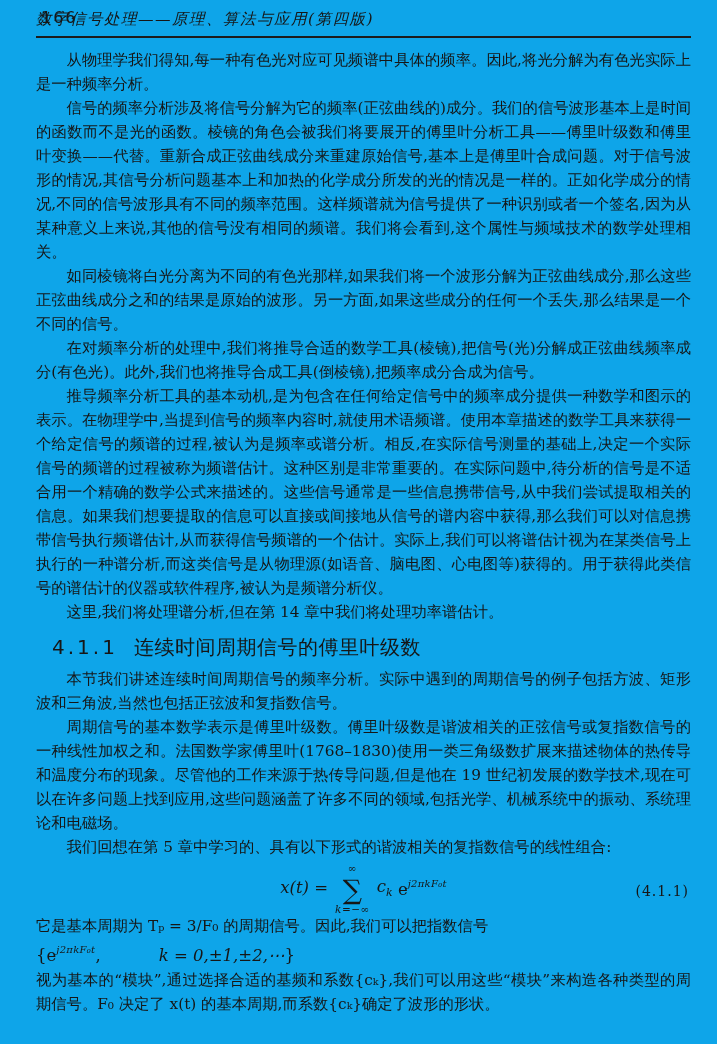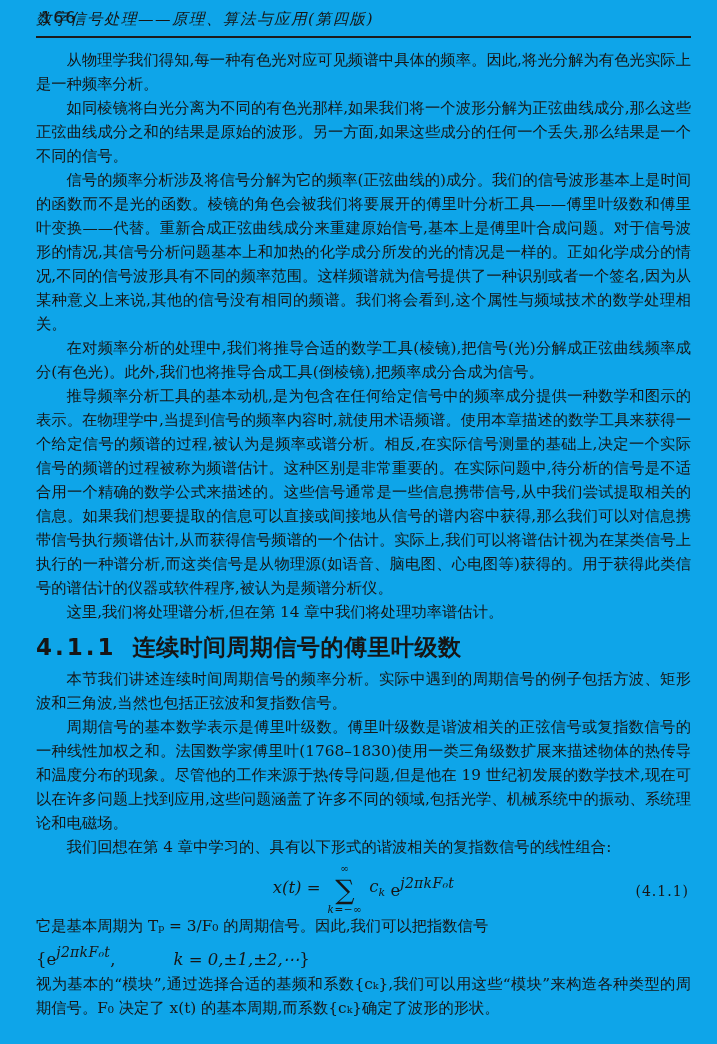--- a/index.html
+++ b/index.html
@@ -37,36 +37,36 @@
     margin-top:10px;
     font-size:15.3px;
     line-height:24px;
     text-align:justify;
   }
   p.para { margin:0; text-indent:2em; }
   p.noindent { text-indent:0; }
   
   h2.sec {
     font-family:"DejaVu Sans","Liberation Sans",sans-serif;
-    font-size:23px; font-weight:bold;
-    margin:11px 0 8px 0; letter-spacing:0.5px;
+    font-size:20px; font-weight:normal;
+    margin:11px 0 8px 16px; letter-spacing:0.5px;
     text-indent:0;
   }
   h2.sec .secnum { margin-right:16px; letter-spacing:3px; }
   
   .eqrow { position:relative; text-align:center; margin:4px 0 0 0; }
   .eqbody {
     display:inline-flex; align-items:center;
     font-size:16.5px; line-height:1.1;
   }
   .mi { font-style:italic; }
   .sum { display:inline-flex; flex-direction:column; align-items:center; margin:0 7px; line-height:1; }
   .sum .lim { font-size:10.5px; font-style:italic; letter-spacing:0.5px; }
   .sum .sym { font-size:27px; padding:2px 0 1px 0; font-style:normal; }
-  sup.exp { font-size:14px; font-style:italic; position:relative; top:-1px; letter-spacing:0.3px; }
+  sup.exp { font-size:10px; font-style:italic; position:relative; top:-1px; letter-spacing:0.3px; }
   sub.idx { font-size:11px; font-style:italic; }
   .eqnum {
     position:absolute; right:2px; top:16px;
     font-size:14px; font-style:normal; letter-spacing:1px;
   }
   .eq2row { margin:7px 0 3px 0; font-size:16.5px; line-height:1.2; }
   .eq2row .cond { margin-left:58px; font-style:italic; }
   .brace { font-style:normal; }
 </style>
 </head>
@@ -76,33 +76,33 @@
 
   <div class="hdr">
     <span class="pagenum">166</span>
     <span class="runtitle">数字信号处理——原理、算法与应用(第四版)</span>
   </div>
   <hr class="rule">
 
   <div class="bodytext">
 
     <p class="para">从物理学我们得知,每一种有色光对应可见频谱中具体的频率。因此,将光分解为有色光实际上是一种频率分析。</p>
+    <p class="para">信号的频率分析涉及将信号分解为它的频率(正弦曲线的)成分。我们的信号波形基本上是时间的函数而不是光的函数。棱镜的角色会被我们将要展开的傅里叶分析工具——傅里叶级数和傅里叶变换——代替。重新合成正弦曲线成分来重建原始信号,基本上是傅里叶合成问题。对于信号波形的情况,其信号分析问题基本上和加热的化学成分所发的光的情况是一样的。正如化学成分的情况,不同的信号波形具有不同的频率范围。这样频谱就为信号提供了一种识别或者一个签名,因为从某种意义上来说,其他的信号没有相同的频谱。我们将会看到,这个属性与频域技术的数学处理相关。</p>
     <p class="para">如同棱镜将白光分离为不同的有色光那样,如果我们将一个波形分解为正弦曲线成分,那么这些正弦曲线成分之和的结果是原始的波形。另一方面,如果这些成分的任何一个丢失,那么结果是一个不同的信号。</p>
-    <p class="para">信号的频率分析涉及将信号分解为它的频率(正弦曲线的)成分。我们的信号波形基本上是时间的函数而不是光的函数。棱镜的角色会被我们将要展开的傅里叶分析工具——傅里叶级数和傅里叶变换——代替。重新合成正弦曲线成分来重建原始信号,基本上是傅里叶合成问题。对于信号波形的情况,其信号分析问题基本上和加热的化学成分所发的光的情况是一样的。正如化学成分的情况,不同的信号波形具有不同的频率范围。这样频谱就为信号提供了一种识别或者一个签名,因为从某种意义上来说,其他的信号没有相同的频谱。我们将会看到,这个属性与频域技术的数学处理相关。</p>
     <p class="para">在对频率分析的处理中,我们将推导合适的数学工具(棱镜),把信号(光)分解成正弦曲线频率成分(有色光)。此外,我们也将推导合成工具(倒棱镜),把频率成分合成为信号。</p>
     <p class="para">推导频率分析工具的基本动机,是为包含在任何给定信号中的频率成分提供一种数学和图示的表示。在物理学中,当提到信号的频率内容时,就使用术语频谱。使用本章描述的数学工具来获得一个给定信号的频谱的过程,被认为是频率或谱分析。相反,在实际信号测量的基础上,决定一个实际信号的频谱的过程被称为频谱估计。这种区别是非常重要的。在实际问题中,待分析的信号是不适合用一个精确的数学公式来描述的。这些信号通常是一些信息携带信号,从中我们尝试提取相关的信息。如果我们想要提取的信息可以直接或间接地从信号的谱内容中获得,那么我们可以对信息携带信号执行频谱估计,从而获得信号频谱的一个估计。实际上,我们可以将谱估计视为在某类信号上执行的一种谱分析,而这类信号是从物理源(如语音、脑电图、心电图等)获得的。用于获得此类信号的谱估计的仪器或软件程序,被认为是频谱分析仪。</p>
     <p class="para">这里,我们将处理谱分析,但在第 14 章中我们将处理功率谱估计。</p>
 
     <h2 class="sec">
       <span class="secnum">4.1.1</span><span>连续时间周期信号的傅里叶级数</span>
     </h2>
 
     <p class="para">本节我们讲述连续时间周期信号的频率分析。实际中遇到的周期信号的例子包括方波、矩形波和三角波,当然也包括正弦波和复指数信号。</p>
     <p class="para">周期信号的基本数学表示是傅里叶级数。傅里叶级数是谐波相关的正弦信号或复指数信号的一种线性加权之和。法国数学家傅里叶(1768–1830)使用一类三角级数扩展来描述物体的热传导和温度分布的现象。尽管他的工作来源于热传导问题,但是他在 19 世纪初发展的数学技术,现在可以在许多问题上找到应用,这些问题涵盖了许多不同的领域,包括光学、机械系统中的振动、系统理论和电磁场。</p>
-    <p class="para">我们回想在第 4 章中学习的、具有以下形式的谐波相关的复指数信号的线性组合:</p>
+    <p class="para">我们回想在第 5 章中学习的、具有以下形式的谐波相关的复指数信号的线性组合:</p>
 
     <div class="eqrow">
       <span class="eqbody">
         <span class="mi">x(t) = </span>
         <span class="sum">
           <span class="lim">∞</span>
           <span class="sym">∑</span>
           <span class="lim">k=−∞</span>
         </span>
         <span class="mi"><span>c</span><sub class="idx">k</sub></span>&nbsp;<span><span>e</span><sup class="exp">j2πkF₀t</sup></span>

